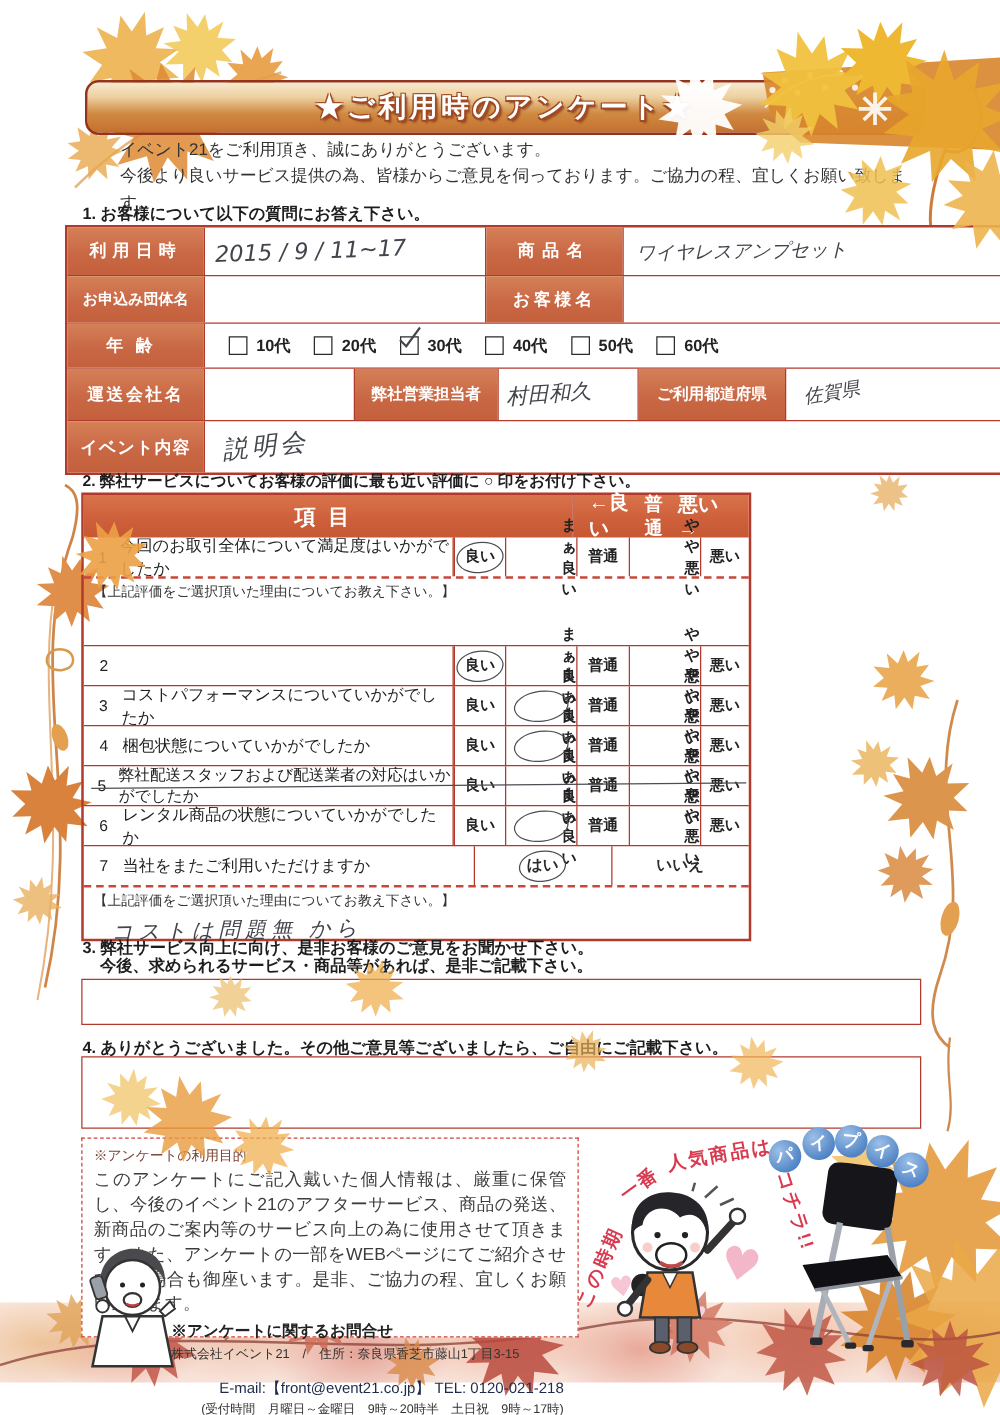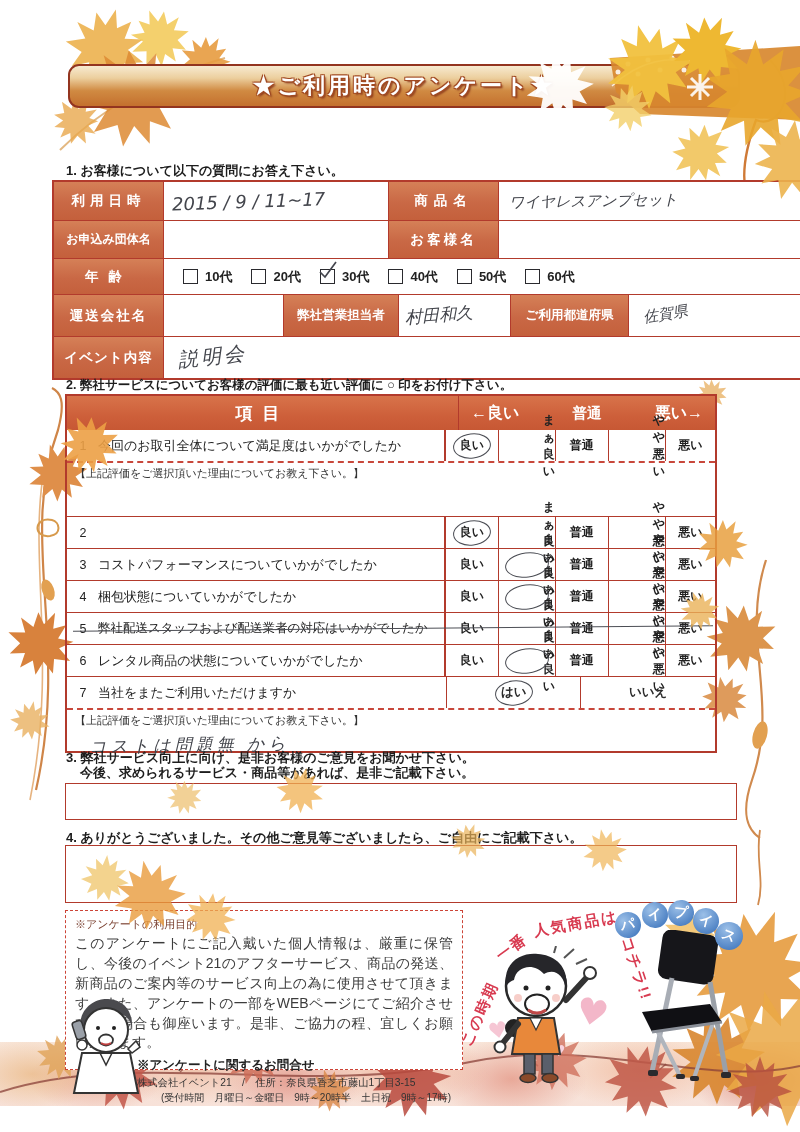--- a/index.html
+++ b/index.html
@@ -43,21 +43,21 @@
   .cell:last-child{border-right:none;}
   .lblcell{background:linear-gradient(180deg,#d58057 0%,#c96845 55%,#c4603c 100%);
     color:#fff;font-weight:bold;font-size:13.5px;justify-content:center;text-align:center;}
   .hand{font-family:"DejaVu Sans",sans-serif;font-style:italic;color:#43454c;}
   .agei{display:flex;align-items:center;position:relative;margin-left:19px;}
   .cb{width:13px;height:13px;border:1.6px solid #2a2a2e;background:#fff;margin-right:7px;display:inline-block;}
   .agei .lab{font-size:13px;font-weight:bold;color:#222;}
   .chk{position:absolute;left:-3px;top:-8px;}
 
   
-  .t2{position:absolute;left:65px;top:394px;width:652px;border:2px solid #b23a2c;background:transparent;box-sizing:border-box;}
+  .t2{position:absolute;left:65px;top:394px;width:536px;border:2px solid #b23a2c;background:transparent;box-sizing:border-box;}
   .t2 .trow{display:flex;border-top:1px solid #b23a2c;position:relative;}
   .t2 .thead{border-top:none;height:34px;}
   .qhead{width:392px;background:linear-gradient(180deg,#d8734a 0%,#cd5f3a 60%,#c75834 100%);
     color:#fff;display:flex;align-items:center;justify-content:center;font-weight:bold;font-size:17px;letter-spacing:10px;
     border-right:1.5px solid #b23a2c;box-sizing:border-box;}
   .shead{flex:1;background:linear-gradient(180deg,#d8734a 0%,#cd5f3a 60%,#c75834 100%);
     color:#fff;display:flex;align-items:center;justify-content:space-between;padding:0 12px;box-sizing:border-box;}
   .shead .s0,.shead .s2{font-weight:bold;font-size:16px;}
   .shead .s1{font-size:14.5px;font-weight:bold;}
   .qrow{height:31px;}
@@ -157,20 +157,24 @@
   <use href="#mleaf" transform="translate(60,1058) scale(1.2) rotate(20)" fill="#e0a258" opacity="0.8"></use>
   <use href="#mleaf" transform="translate(330,1092) scale(1.1) rotate(-15)" fill="#d98a4a" opacity="0.8"></use>
 </svg>
 
 <div class="content">
 
   <div class="banner">
     <span>★ご利用時のアンケート★</span>
   </div>
 
+  <div class="intro">
+    <div>イベント21をご利用頂き、誠にありがとうございます。</div>
+    <div>今後より良いサービス提供の為、皆様からご意見を伺っております。ご協力の程、宜しくお願い致します。</div>
+  </div>
 
   <div class="sec-h" style="left:66px;top:162px;">1. お客様について以下の質問にお答え下さい。</div>
 
   <div class="t1">
     <div class="row" style="height:38px;">
       <div class="cell lblcell" style="width:110px;letter-spacing:5px;">利用日時</div>
       <div class="cell" style="width:225px;">
         <span class="hand" style="font-size:18px;padding-left:8px;transform:rotate(-2deg);">2015 / 9 / 11~17</span>
       </div>
       <div class="cell lblcell" style="width:110px;letter-spacing:6px;">商品名</div>
@@ -414,20 +418,21 @@
   <div class="freebox" style="top:783px;width:672px;height:37px;"></div>
 
   <div class="sec-h" style="left:66px;top:829px;">4. ありがとうございました。その他ご意見等ございましたら、ご自由にご記載下さい。</div>
   <div class="freebox" style="top:845px;width:672px;height:58px;"></div>
 
   <div class="fbox">
     <div class="fp-title">※アンケートの利用目的</div>
     <div class="fp-text">このアンケートにご記入戴いた個人情報は、厳重に保管し、今後のイベント21のアフターサービス、商品の発送、新商品のご案内等のサービス向上の為に使用させて頂きます。また、アンケートの一部をWEBページにてご紹介させて頂く場合も御座います。是非、ご協力の程、宜しくお願い致します。</div>
     <div class="fc-title">※アンケートに関するお問合せ</div>
     <div class="fc-line">株式会社イベント21　/　住所：奈良県香芝市藤山1丁目3-15</div>
+    <div class="fe">E-mail:【front@event21.co.jp】 TEL: 0120-021-218</div>
     <div class="fh">(受付時間　月曜日～金曜日　9時～20時半　土日祝　9時～17時)</div>
   </div>
 
   <svg class="operator" width="80" height="102" viewBox="0 0 80 102">
     <path d="M14,36 C12,12 30,4 40,4 C54,4 68,12 66,36 C66,24 58,17 49,21 C39,10 23,14 21,29 C17,31 15,33 14,36 Z" fill="#4a4a4e"></path>
     <circle cx="40" cy="35" r="22" fill="#fff" stroke="#333" stroke-width="2"></circle>
     <circle cx="32" cy="33" r="2" fill="#222"></circle>
       <circle cx="48" cy="33" r="2" fill="#222"></circle>
     <ellipse cx="40" cy="45" rx="7" ry="5.5" fill="#fff" stroke="#333" stroke-width="1.8"></ellipse>
     <path d="M35,48 Q40,51 45,48" stroke="#c04040" stroke-width="2" fill="none"></path>

